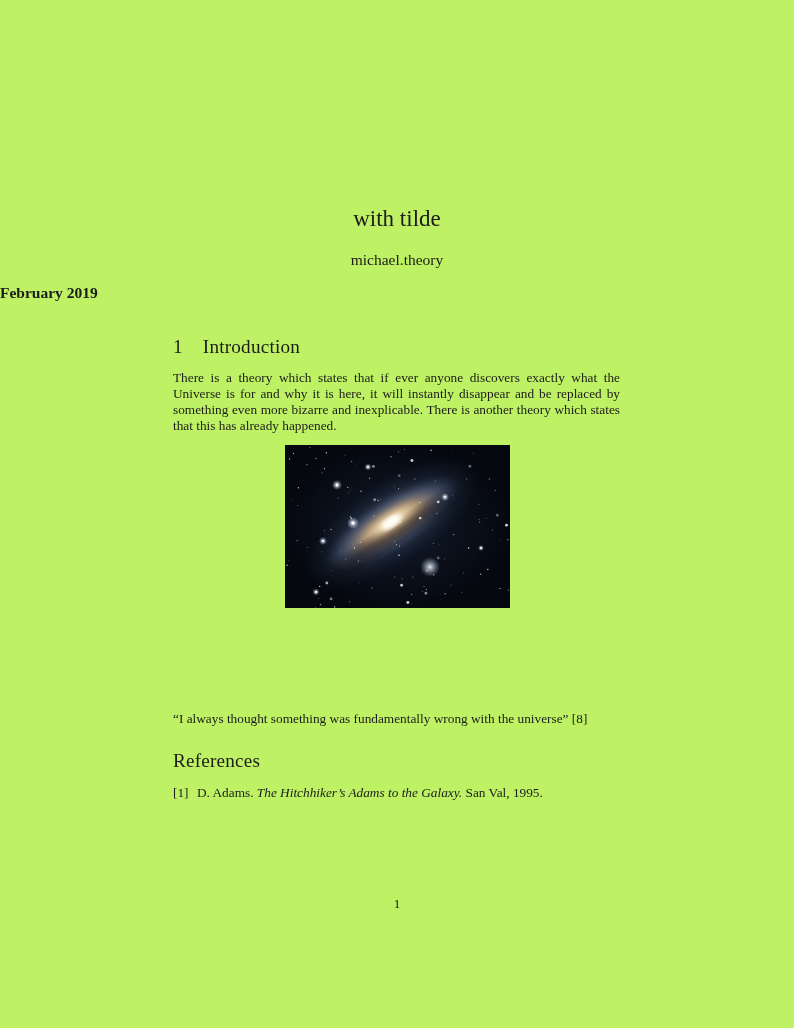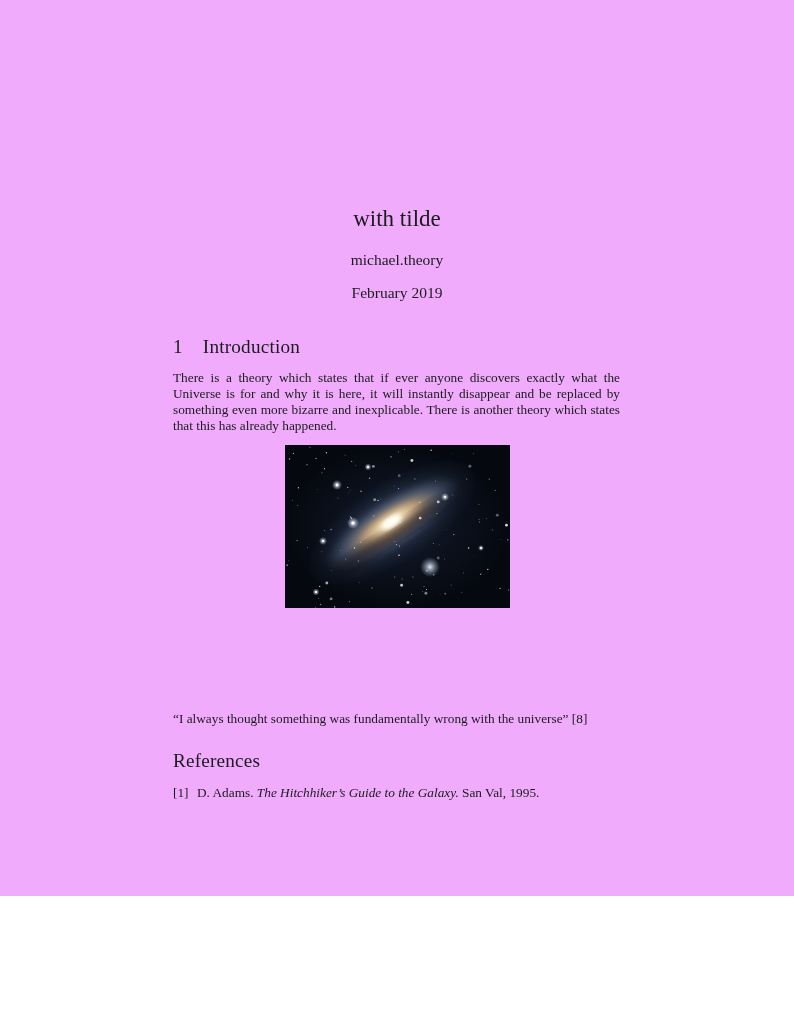--- a/index.html
+++ b/index.html
@@ -1,20 +1,20 @@
 <!DOCTYPE html>
 <html><head>
 <meta charset="utf-8">
 <style>
   html, body { margin: 0; padding: 0; background: #ffffff; }
   .page {
     position: relative;
     width: 794px;
-    height: 896px;
-    background: #f0abfc;
+    height: 1028px;
+    background: #bef264;
     font-family: "Liberation Serif", serif;
     color: #1b1b1b;
     overflow: hidden;
   }
   .doc-title {
     position: absolute;
     top: 206px; left: 0; width: 794px;
     margin: 0;
     text-align: center;
     font-size: 23px;
@@ -22,22 +22,22 @@
   }
   .doc-author {
     position: absolute;
     top: 251px; left: 0; width: 794px;
     text-align: center;
     font-size: 15.5px;
   }
   .doc-date {
     position: absolute;
     top: 284px; left: 0; width: 794px;
-    text-align: center;
     font-size: 15.5px;
+    font-weight: bold;
   }
   .sec-heading {
     position: absolute;
     left: 173px; width: 447px;
     margin: 0;
     font-size: 19.2px;
     font-weight: 400;
     letter-spacing: 0.2px;
   }
   .sec-num { display: inline-block; margin-right: 20px; }
@@ -274,18 +274,18 @@
     </svg>
 
   </figure>
 
 
   <p class="body-text quote-para">“I always thought something was fundamentally wrong with the universe” [8]</p>
 
   <h2 class="sec-heading refs-heading">References</h2>
 
   <p class="body-text ref-item"><span class="ref-marker">[1]</span><span>D. Adams.</span>
-    <span class="italic">The Hitchhiker’s Guide to the Galaxy.</span>
+    <span class="italic">The Hitchhiker’s Adams to the Galaxy.</span>
     <span>San Val, 1995.</span></p>
 
   <div class="page-number">1</div>
 
 </div>
 
 </body></html>

